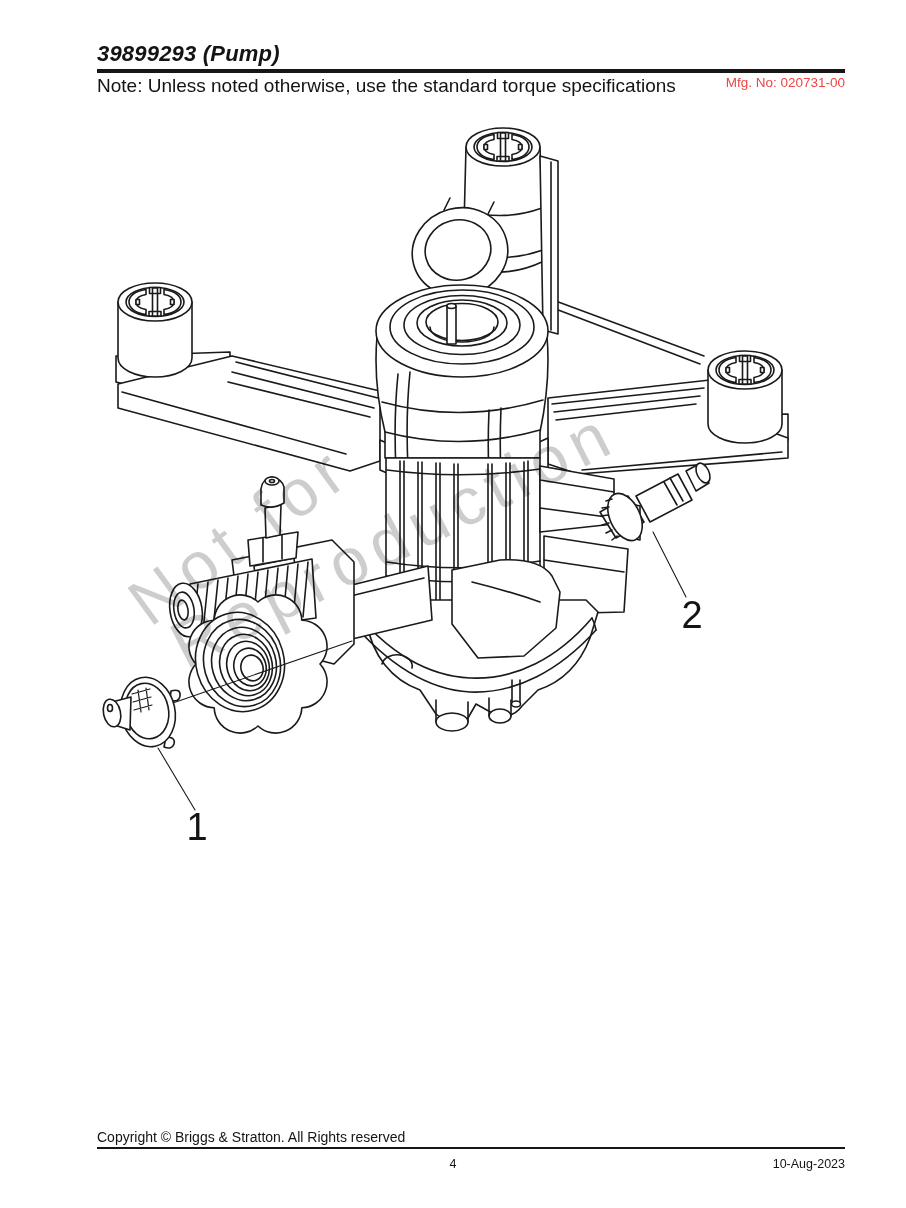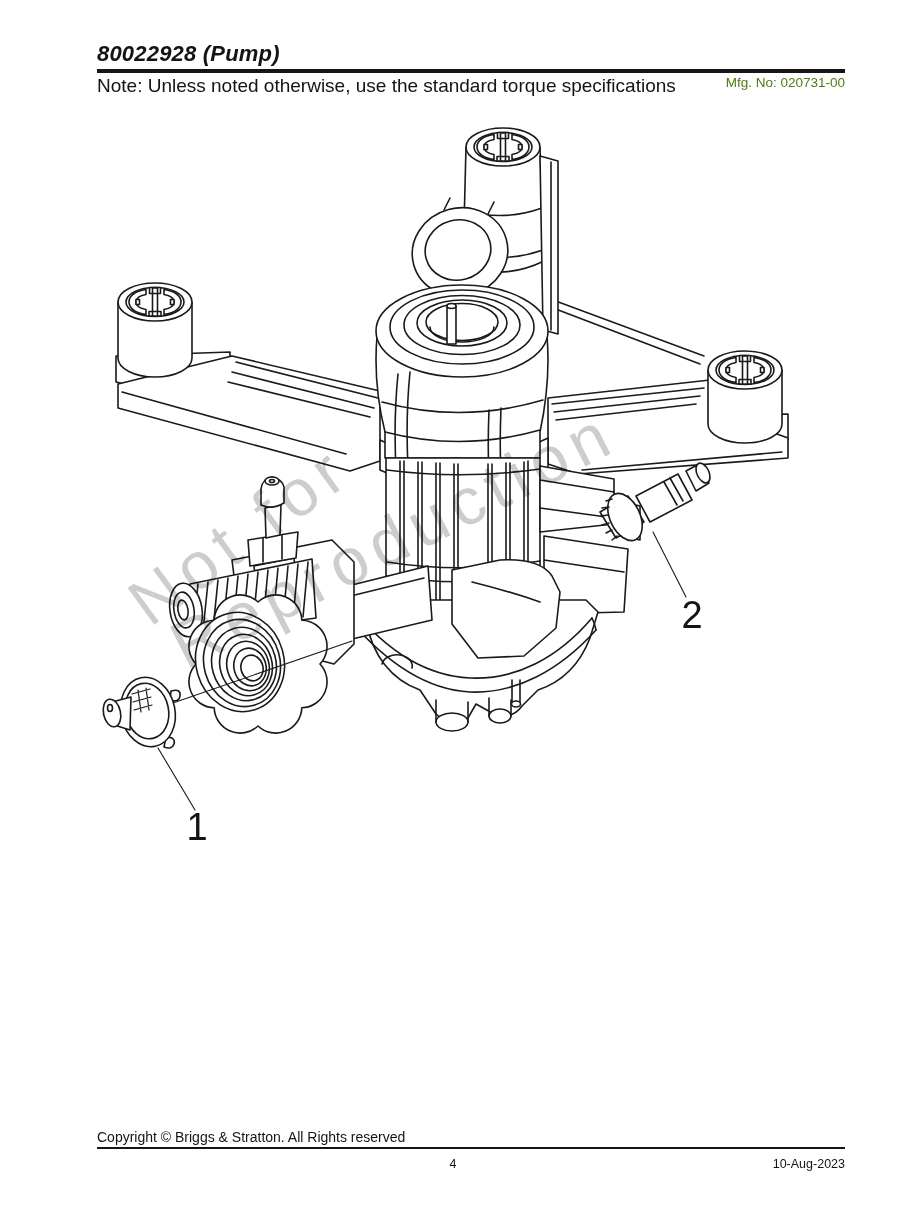--- a/index.html
+++ b/index.html
@@ -20,21 +20,21 @@
   .rule-top{
     position:absolute;left:97px;top:69px;width:748px;height:3.6px;
     background:#161616;
   }
   .note-line{
     position:absolute;left:97px;top:75px;
     font-size:19px;color:#141414;
   }
   .mfg-line{
     position:absolute;right:61px;top:75px;
-    font-size:13.5px;color:#4d7c0f;text-align:left;
+    font-size:13.5px;color:#ef4444;text-align:left;
   }
   .rule-bottom{
     position:absolute;left:97px;top:1147px;width:748px;height:2.4px;
     background:#161616;
   }
   .footer-copyright{
     position:absolute;left:97px;top:1129px;
     font-size:14px;color:#141414;
   }
   .footer-page{
@@ -48,21 +48,21 @@
   svg.diagram{position:absolute;left:0;top:0;}
   svg text{font-family:"Liberation Sans", sans-serif;}
   .callout-num{font-size:38px;fill:#141414;}
   .wm{font-size:66px;letter-spacing:8px;mix-blend-mode:multiply;opacity:0.9;}
 </style>
 </head>
 <body>
 
 <div class="page">
 
-  <div class="doc-title">80022928 (Pump)</div>
+  <div class="doc-title">39899293 (Pump)</div>
   <div class="rule-top"></div>
   <div class="note-line">Note: Unless noted otherwise, use the standard torque specifications</div>
   <div class="mfg-line">Mfg. No: 020731-00</div>
 
   <svg class="diagram" width="906" height="1208" viewBox="0 0 906 1208">
 
     <defs>
       <g id="boss-cap">
         <ellipse cx="0" cy="0" rx="37" ry="19" fill="#ffffff"></ellipse>
         <ellipse cx="0" cy="0" rx="29" ry="14.5" fill="#ffffff"></ellipse>

